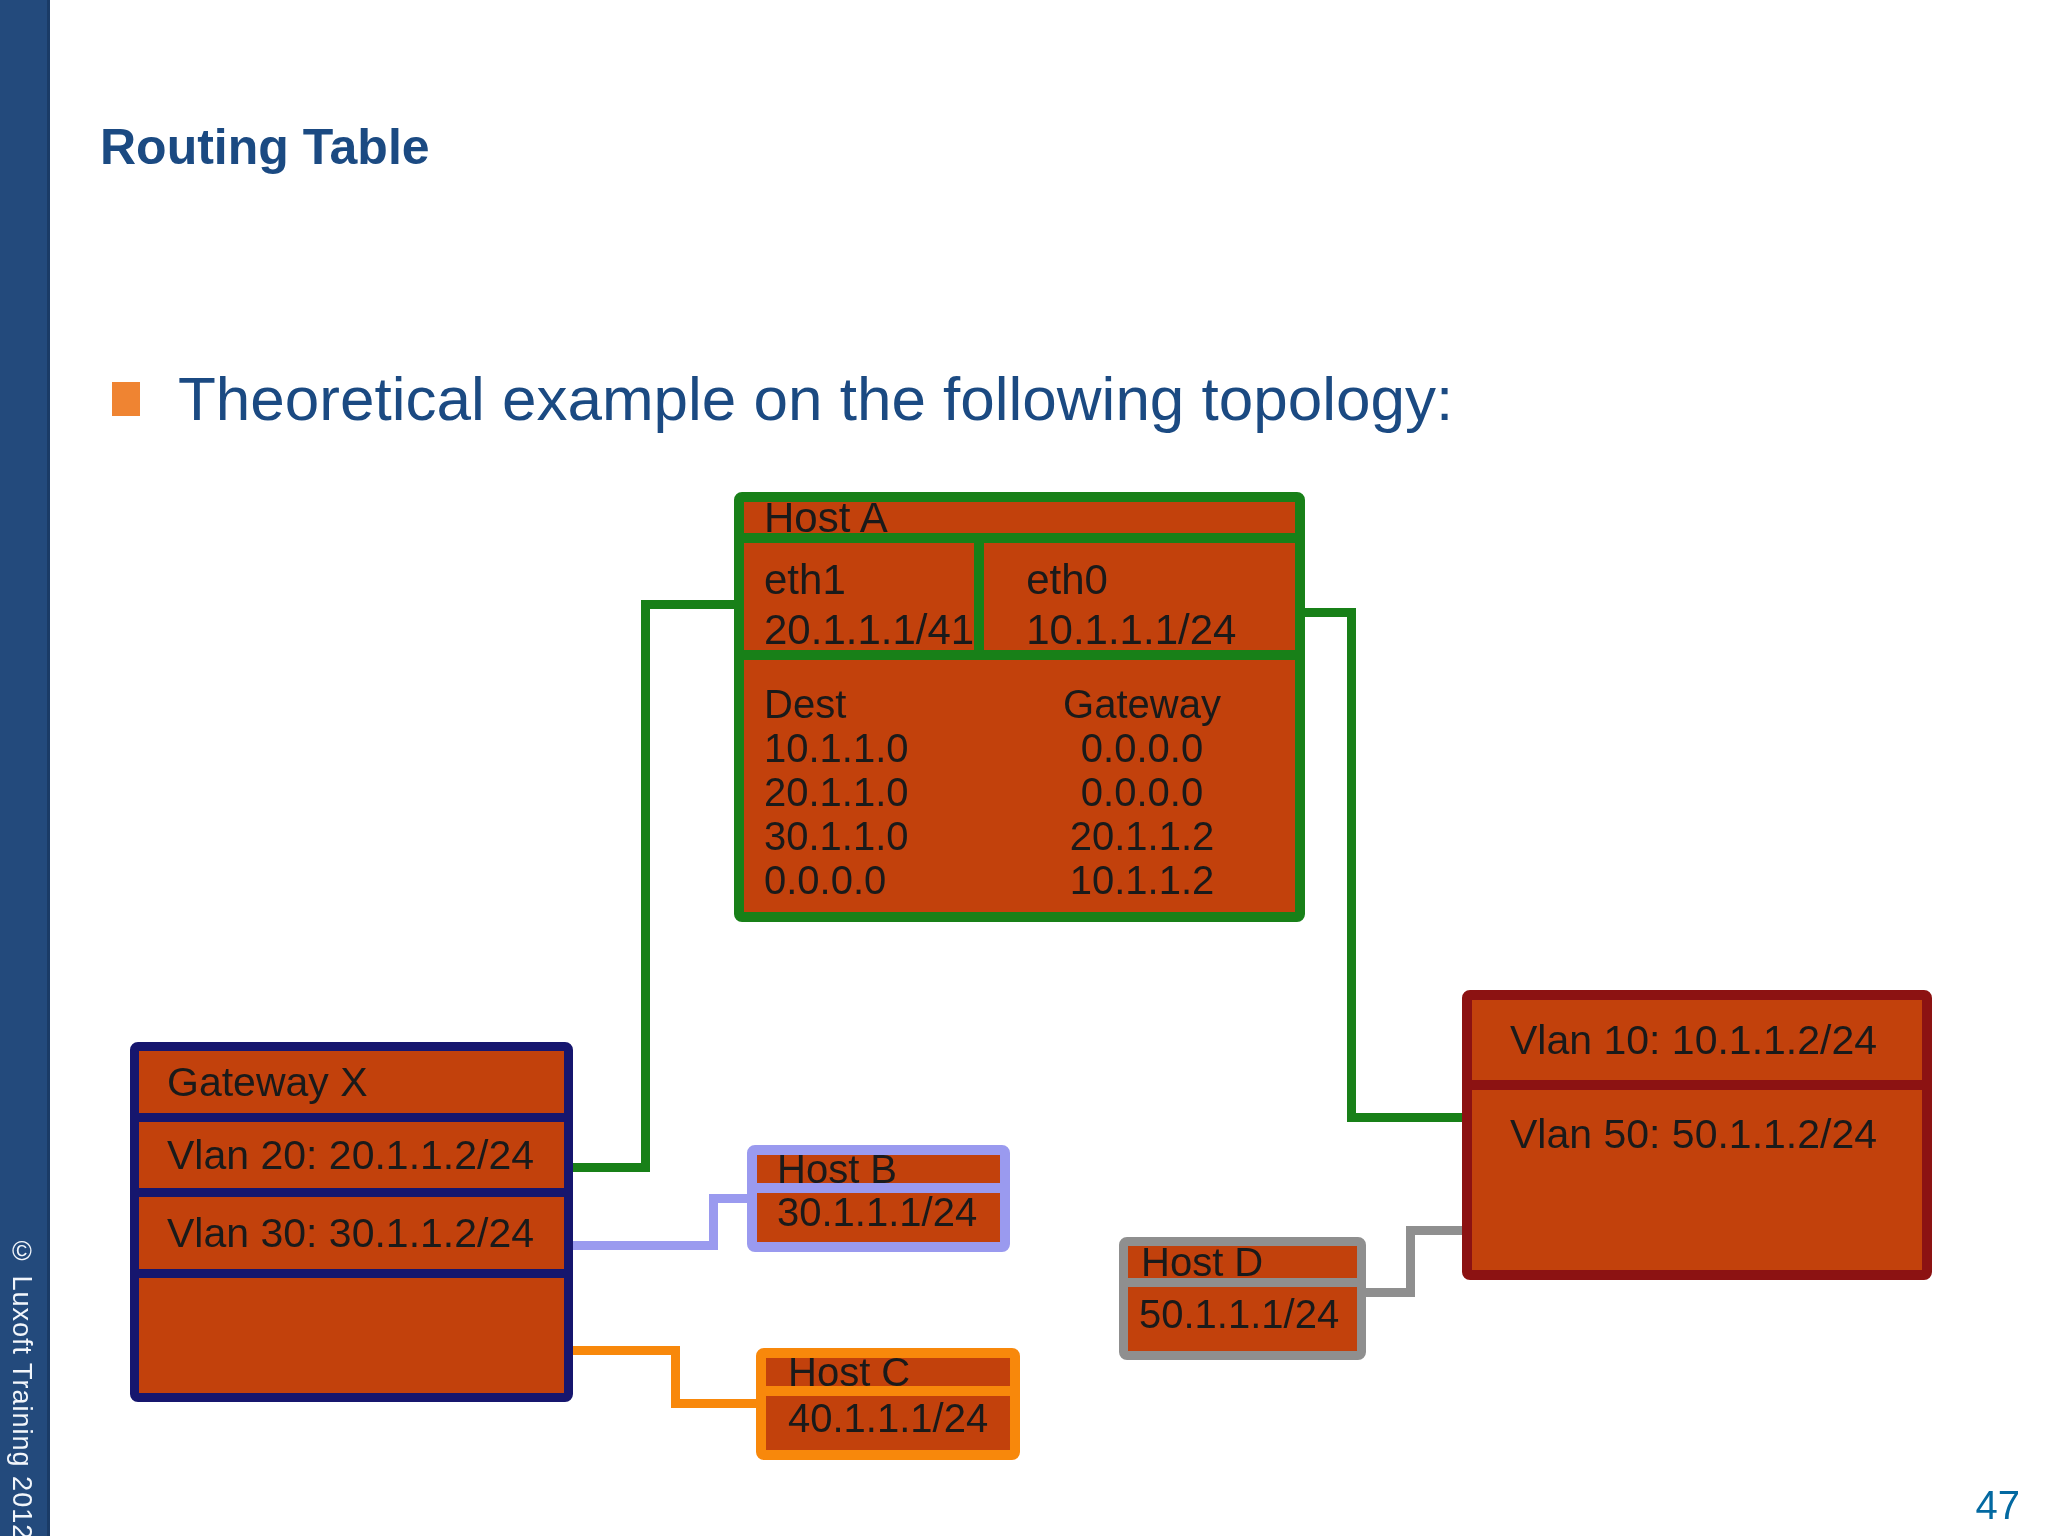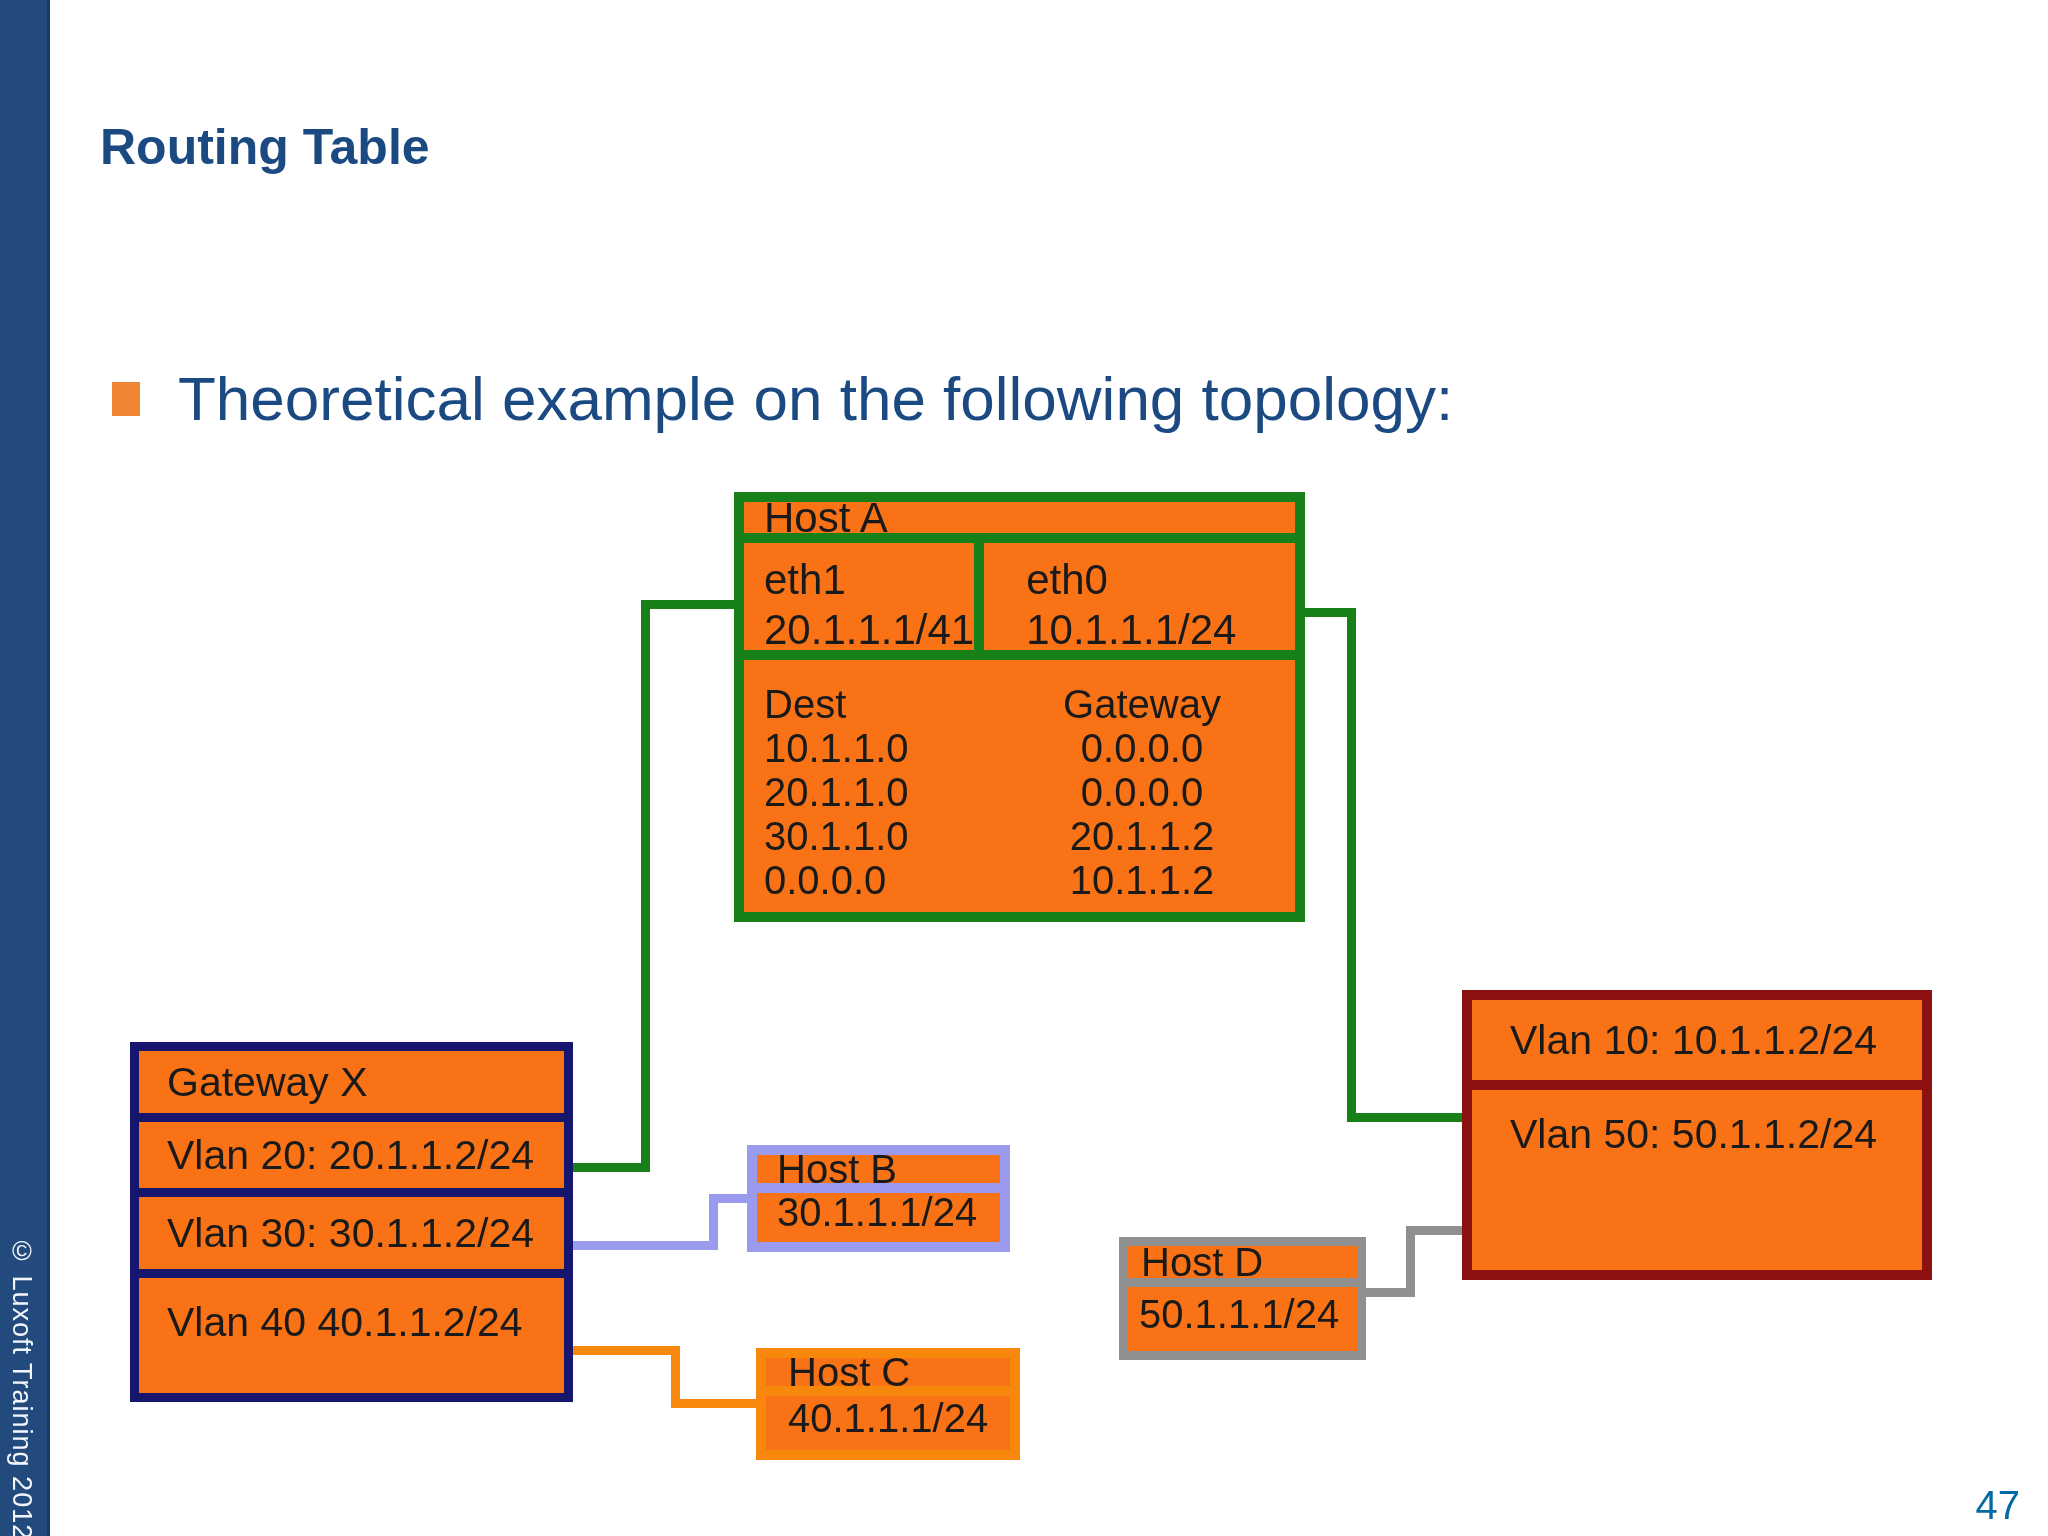--- a/index.html
+++ b/index.html
@@ -20,21 +20,21 @@
   
   .page-title{
     position:absolute;left:100px;top:118px;
     color:var(--title-blue);font-size:50px;font-weight:bold;letter-spacing:0;
   }
   .bullet-row{position:absolute;left:112px;top:330px;display:flex;align-items:flex-start;margin-top:34px;}
   .bullet-square{width:28px;height:34px;background:var(--bullet-orange);margin-top:18px;flex:0 0 auto;}
   .bullet-text{color:var(--title-blue);font-size:62px;margin-left:38px;line-height:70px;}
   
   .seg{position:absolute;}
-  .dbox{position:absolute;background:#f97316;box-sizing:border-box;color:#1a1a1a;}
+  .dbox{position:absolute;background:#c2410c;box-sizing:border-box;color:#1a1a1a;border-radius:8px;}
   .dbox .row{box-sizing:border-box;display:flex;align-items:center;}
   
   .host-a{left:734px;top:492px;width:571px;height:430px;border:10px solid var(--green);}
   .host-a .t-row{height:41px;border-bottom:10px solid var(--green);padding-left:20px;font-size:42px;align-items:center;}
   .host-a .eth-row{height:107px;border-bottom:10px solid var(--green);display:flex;align-items:stretch;}
   .host-a .eth-cell{box-sizing:border-box;font-size:42px;line-height:50px;padding-top:12px;}
   .host-a .eth1{flex:0 0 222px;padding-left:20px;}
   .host-a .ethdiv{flex:0 0 10px;background:var(--green);}
   .host-a .eth0{flex:1 1 auto;padding-left:42px;}
   .host-a .rtable{padding-top:22px;font-size:40px;line-height:44px;}
@@ -137,21 +137,20 @@
         <span class="c1">0.0.0.0</span>
         <span class="c2">10.1.1.2</span>
       </div>
     </div>
   </div>
 
   <div class="dbox gw-x">
     <div class="row r-title">Gateway X</div>
     <div class="row r1">Vlan 20: 20.1.1.2/24</div>
     <div class="row r2">Vlan 30: 30.1.1.2/24</div>
-    <div class="row r3">Vlan 40 40.1.1.2/24</div>
   </div>
 
   <div class="dbox gw-y">
     <div class="row r1">Vlan 10: 10.1.1.2/24</div>
     <div class="row r2">Vlan 50: 50.1.1.2/24</div>
   </div>
 
   <div class="dbox host-b">
     <div class="row r-title">Host B</div>
     <div class="row r-val">30.1.1.1/24</div>

